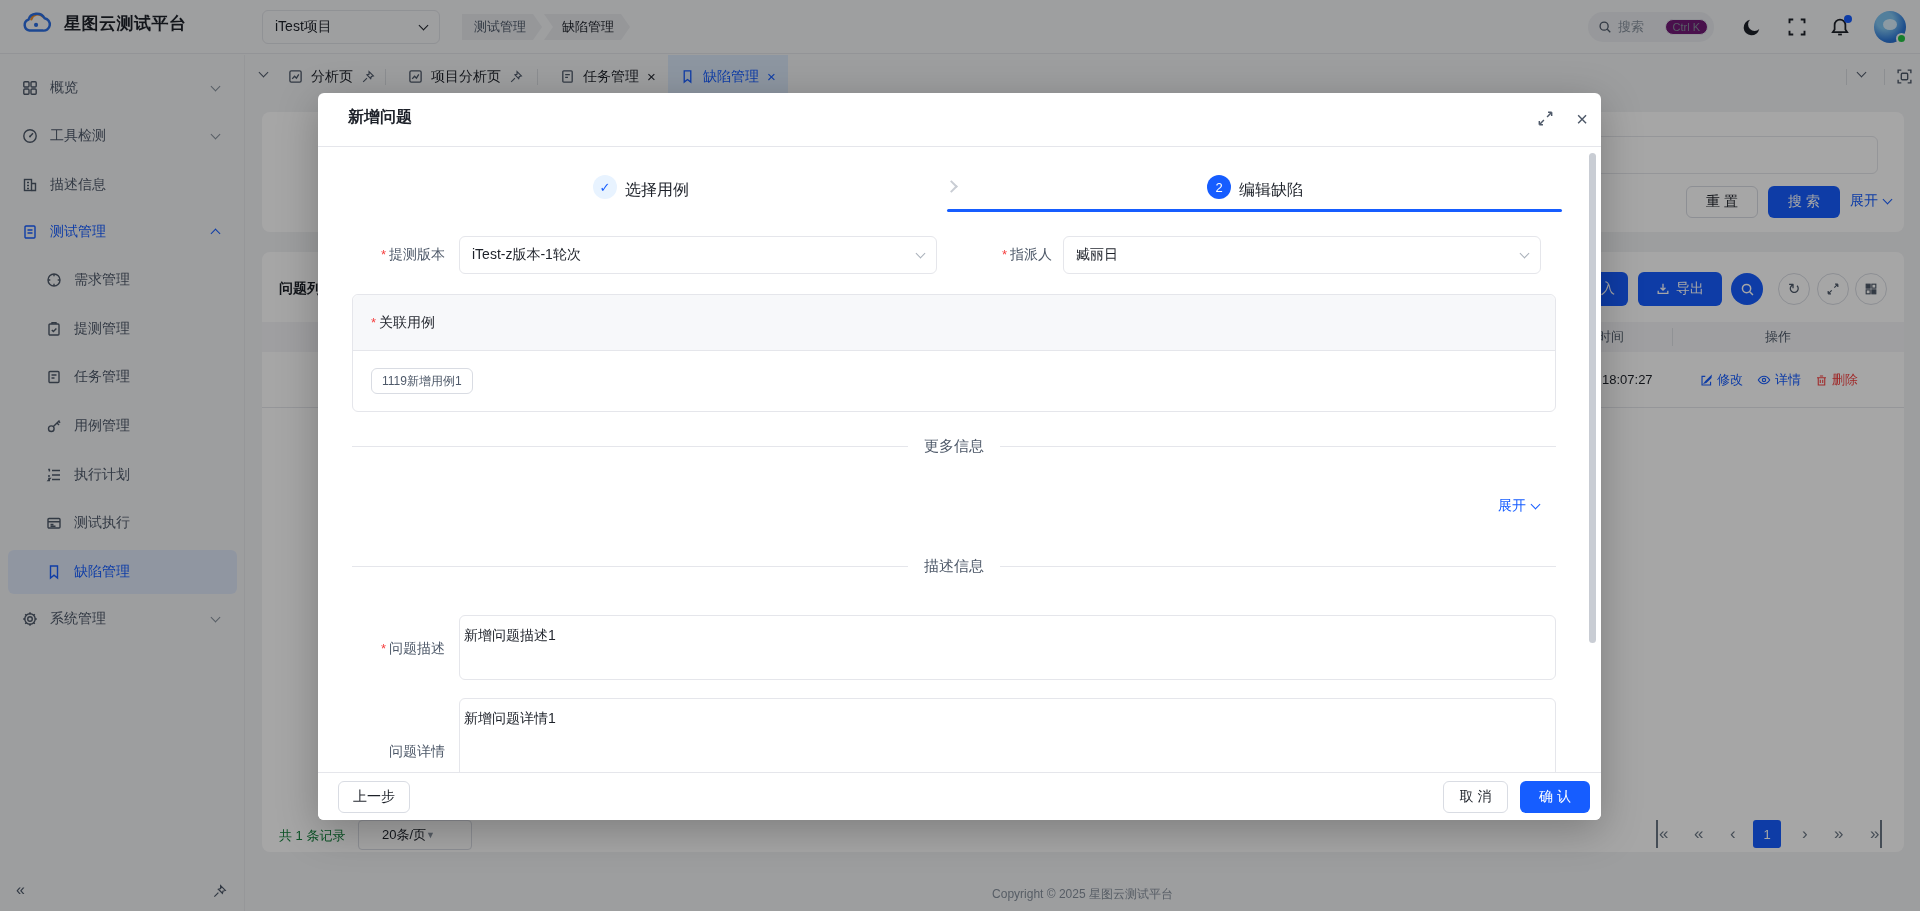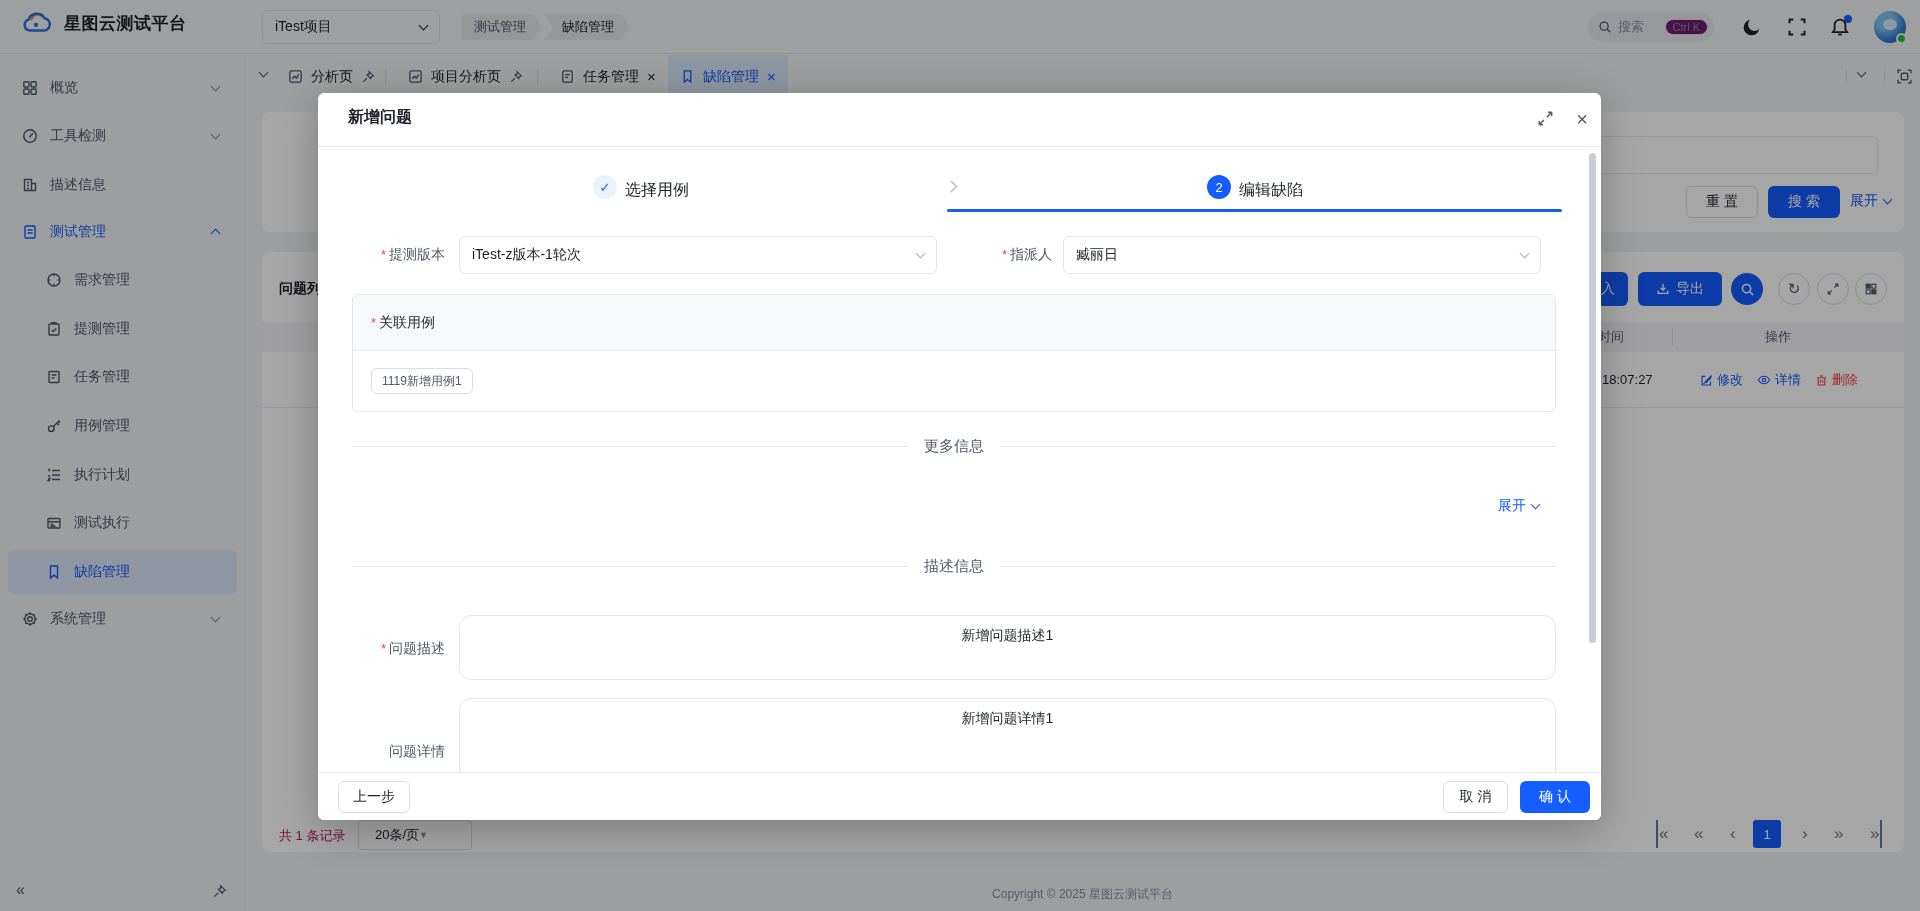--- a/index.html
+++ b/index.html
@@ -58,37 +58,37 @@
   .circle-btn{position:absolute;width:32px;height:32px;border-radius:50%;display:flex;align-items:center;justify-content:center;}
   .circle-btn.outline{border:1px solid #d9dce3;background:#fff;color:#4e5969;}
   .circle-btn.fill{background:var(--primary);color:#fff;}
   .op-link{display:flex;align-items:center;gap:4px;color:var(--primary);font-size:13px;cursor:pointer;}
   .op-link.red{color:var(--danger);}
   .th-cell{position:absolute;top:70px;height:30px;display:flex;align-items:center;color:var(--text2);font-size:13px;}
   .pg{display:inline-block;font-size:17px;color:#6b7785;cursor:pointer;line-height:28px;}
   .pg.barl{border-left:2px solid #6b7785;padding-left:1px;}
   .pg.barr{border-right:2px solid #6b7785;padding-right:1px;}
   .page-box{position:absolute;width:28px;height:28px;background:var(--primary);color:#fff;border-radius:3px;display:flex;align-items:center;justify-content:center;font-size:13px;}
-  .size-select{position:absolute;width:114px;height:30px;border:1px solid #d9dce3;border-radius:4px;background:#fff;display:flex;align-items:center;padding:0 16px;font-size:13px;color:#1d2129;}
+  .size-select{position:absolute;width:114px;height:30px;border:1px solid #d9dce3;border-radius:4px;background:#fff;display:flex;align-items:center;padding:0 23px;font-size:13px;color:#1d2129;}
 
   
   .overlay{position:absolute;left:0;top:0;width:1920px;height:911px;background:rgba(0,0,0,.35);z-index:40;}
   .modal{position:absolute;left:318px;top:93px;width:1283px;height:727px;background:#fff;border-radius:6px;box-shadow:0 10px 40px rgba(0,0,0,.25);z-index:50;}
   .modal-title{position:absolute;left:30px;top:14px;font-size:16px;font-weight:bold;color:#1d2129;}
   .modal-hicon{position:absolute;top:17px;width:18px;height:18px;color:#4e5969;cursor:pointer;}
   .modal-divider{position:absolute;left:0;top:53px;width:1283px;height:1px;background:var(--border);}
   .step-circle{position:absolute;width:24px;height:24px;border-radius:50%;display:flex;align-items:center;justify-content:center;font-size:13px;}
   .step-label{position:absolute;font-size:16px;color:#1d2129;}
   .req{color:var(--danger);margin-right:3px;font-size:13px;}
   .fld-label{position:absolute;text-align:right;color:#4e5969;font-size:14px;}
   .sel{position:absolute;height:38px;border:1px solid var(--border);border-radius:6px;background:#fff;display:flex;align-items:center;justify-content:space-between;padding:0 12px;color:#1d2129;}
   .sel .chev{color:#a9b0ba;}
   .section-div{position:absolute;left:34px;width:1204px;display:flex;align-items:center;gap:16px;color:#4e5969;font-size:15px;}
   .section-div:before,.section-div:after{content:"";flex:1;height:1px;background:var(--border);}
-  .textarea{position:absolute;border:1px solid var(--border);border-radius:12px;background:#fff;padding:10px 15px;font-size:14px;color:#1d2129;line-height:1.4;text-align:center;}
+  .textarea{position:absolute;border:1px solid var(--border);border-radius:6px;background:#fff;padding:10px 4px;font-size:14px;color:#1d2129;line-height:1.4;}
   .modal-footer{position:absolute;left:0;top:679px;width:1283px;height:48px;background:#fff;border-top:1px solid var(--border);border-radius:0 0 6px 6px;z-index:5;}
   .tag{display:inline-flex;align-items:center;height:26px;padding:0 10px;border:1px solid #d9dce3;border-radius:6px;background:#fff;font-size:12px;color:#4e5969;}
 </style>
 </head>
 <body>
 
 <div id="app">
 
   <div class="header">
     <div class="flex" style="position:absolute;left:20px;top:10px;">
@@ -429,21 +429,21 @@
     </div>
     <div style="position:absolute;left:1553px;top:119px;" class="op-link red">
       <span>
         <svg width="13" height="13" viewBox="0 0 16 16" fill="none" stroke="currentColor" stroke-width="1.3">
           <path d="M2.5 4.5h11M6 2.5h4M4 4.5h8v9H4zM6.5 7v4M9.5 7v4"></path>
         </svg>
       </span>
       <span>删除</span>
     </div>
 
-    <div style="position:absolute;left:17px;top:575px;font-size:13px;color:#be185d;">共 1 条记录</div>
+    <div style="position:absolute;left:17px;top:575px;font-size:13px;color:#15803d;">共 1 条记录</div>
     <div class="size-select" style="left:96px;top:568px;">
       <span>20条/页</span>
       <span style="font-size:9px;color:#86909c;">▼</span>
     </div>
     <span class="pg barl" style="position:absolute;left:1394px;top:568px;">«</span>
     <span class="pg" style="position:absolute;left:1432px;top:568px;">«</span>
     <span class="pg" style="position:absolute;left:1468px;top:568px;">‹</span>
     <span class="page-box" style="left:1491px;top:568px;">1</span>
     <span class="pg" style="position:absolute;left:1540px;top:568px;">›</span>
     <span class="pg" style="position:absolute;left:1572px;top:568px;">»</span>

